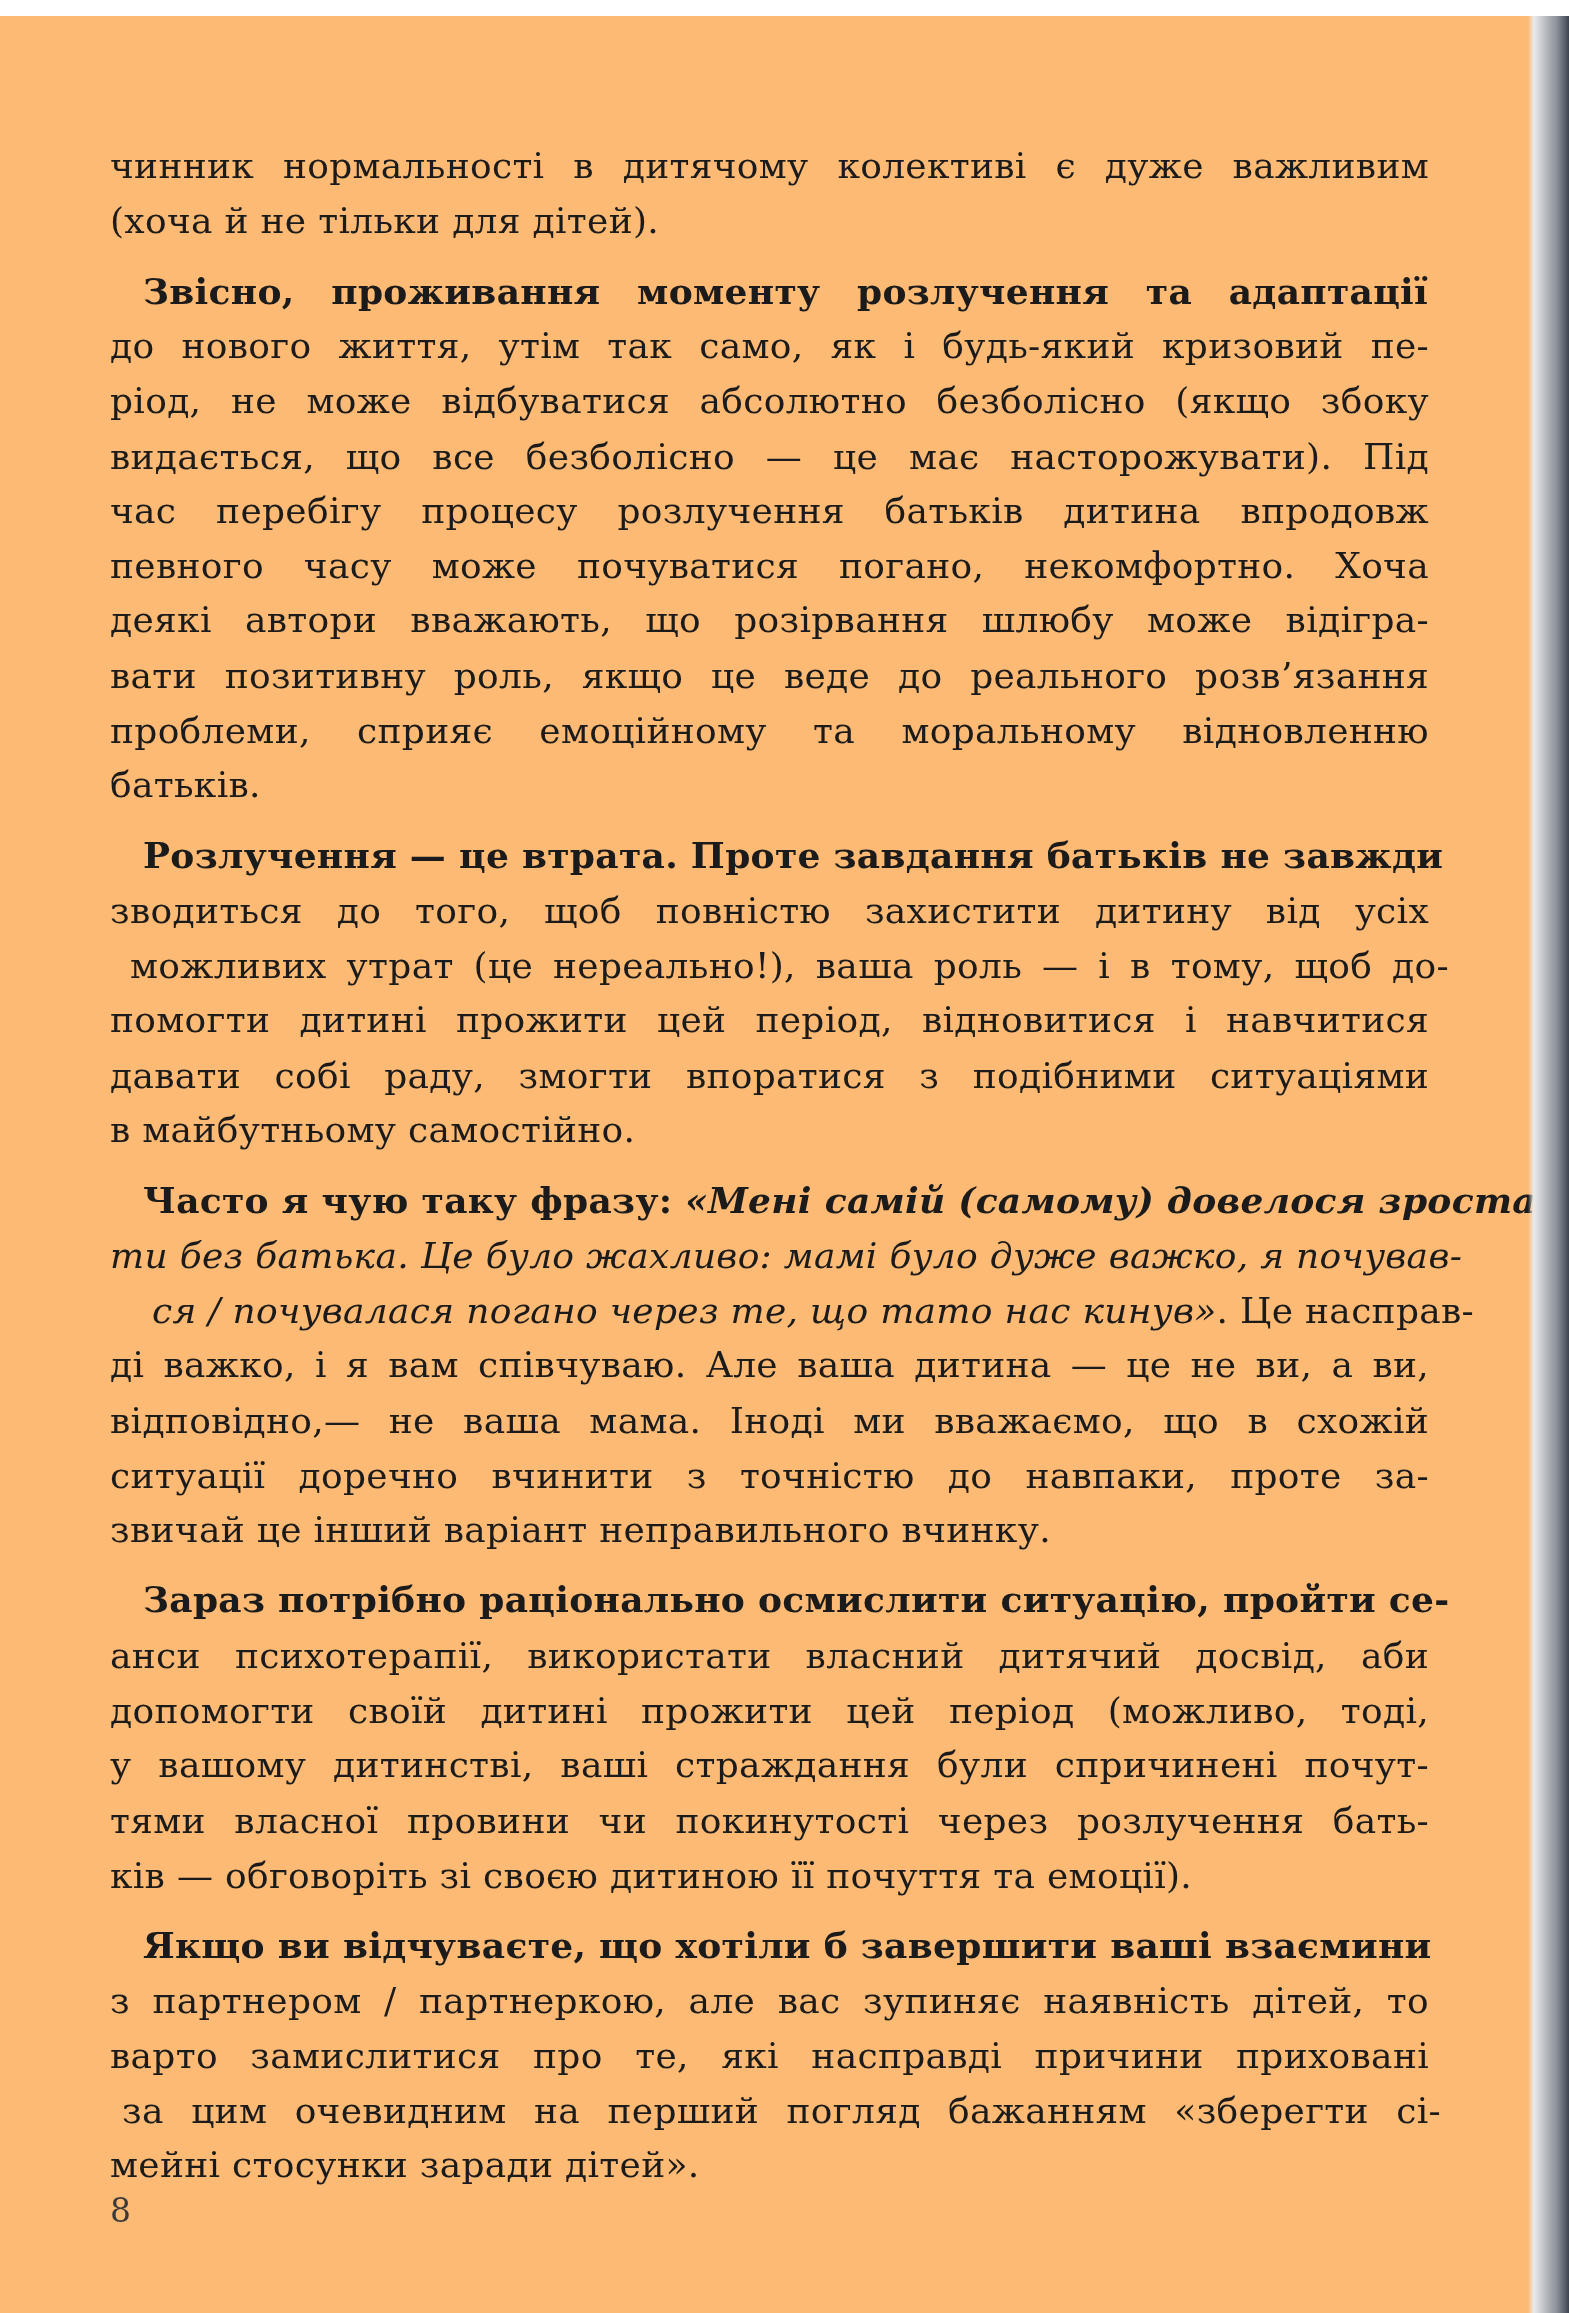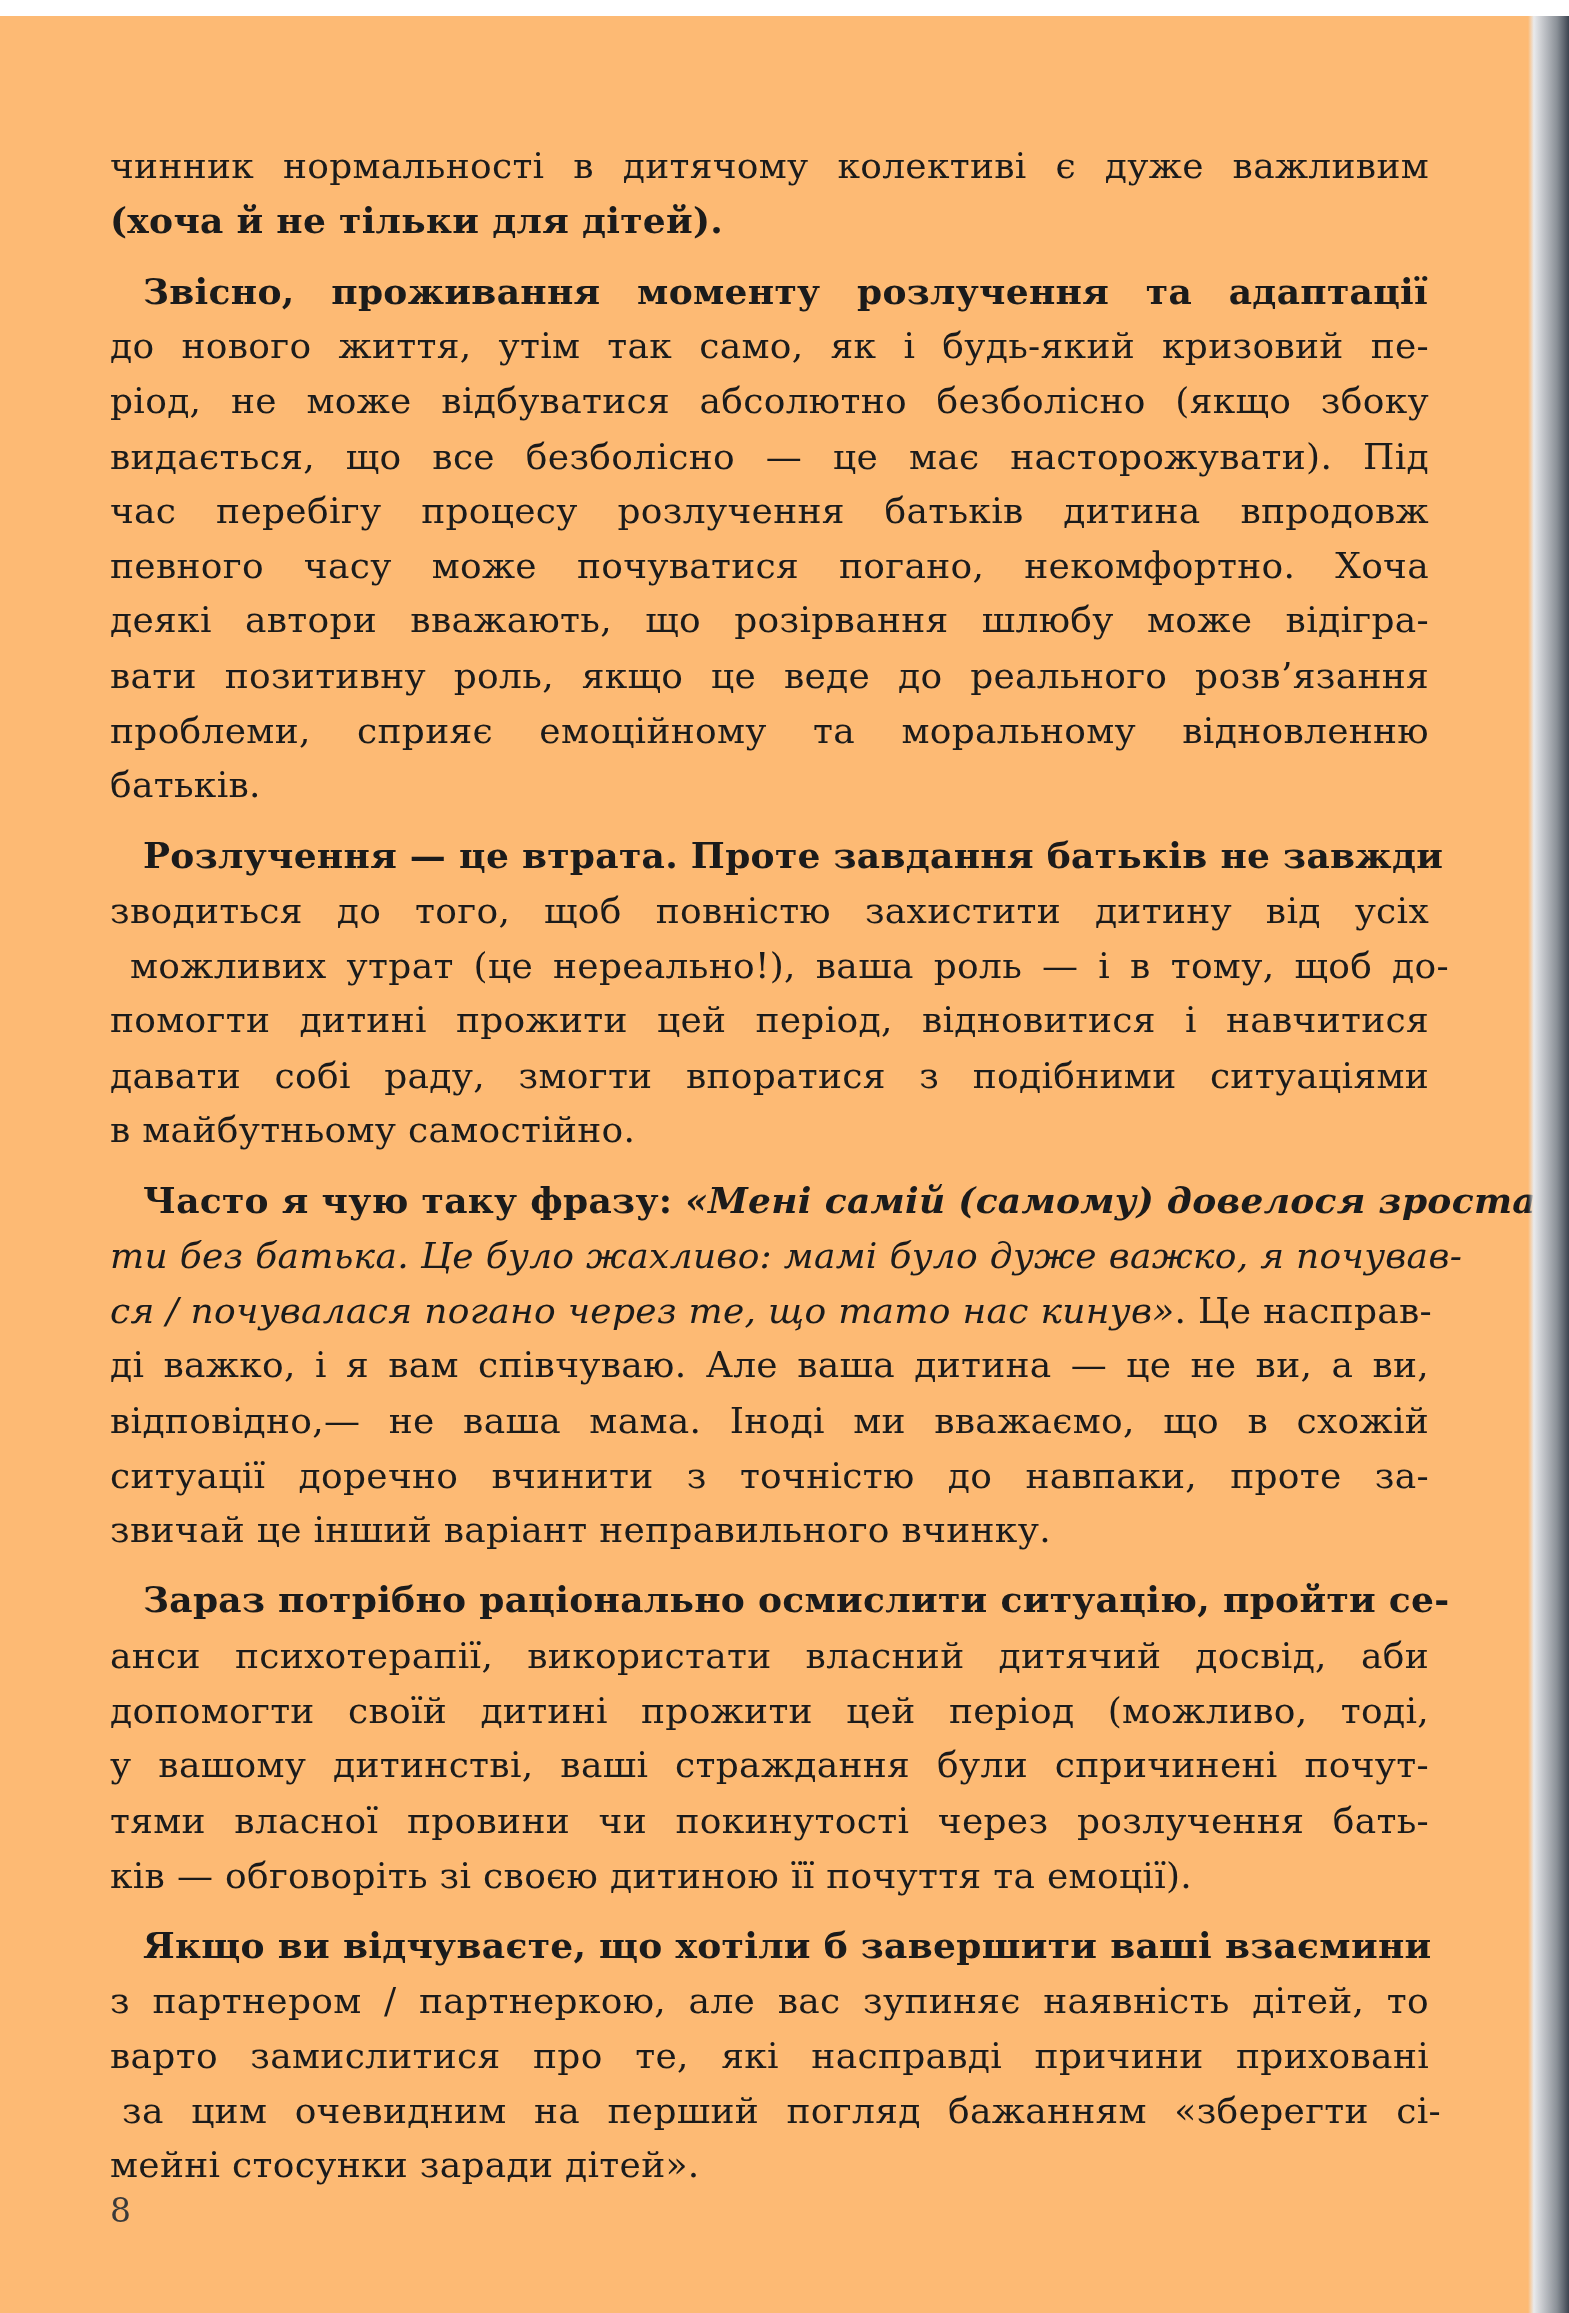--- a/index.html
+++ b/index.html
@@ -79,21 +79,21 @@
     color: #3a3a3a;
   }
 </style>
 </head>
 <body>
 
 <div class="page">
   <div class="text-block" id="text-block">
       <div>
         <div class="line" style="top: 122px;"><span>чинник нормальності в дитячому колективі є дуже важливим</span></div>
-        <div class="line last" style="top: 177px; font-weight: bold;"><span>(хоча й не тільки для дітей).</span></div>
+        <div class="line last" style="top: 177px;"><span>(хоча й не тільки для дітей).</span></div>
       </div>
       <div>
         <div class="line indent" style="top: 248px;"><span>Звісно, проживання моменту розлучення та адаптації</span></div>
         <div class="line" style="top: 302px;"><span>до нового життя, утім так само, як і будь-який кризовий пе-</span></div>
         <div class="line" style="top: 357px;"><span>ріод, не може відбуватися абсолютно безболісно (якщо збоку</span></div>
         <div class="line" style="top: 413px;"><span>видається, що все безболісно — це має насторожувати). Під</span></div>
         <div class="line" style="top: 467px;"><span>час перебігу процесу розлучення батьків дитина впродовж</span></div>
         <div class="line" style="top: 522px;"><span>певного часу може почуватися погано, некомфортно. Хоча</span></div>
         <div class="line" style="top: 576px;"><span>деякі автори вважають, що розірвання шлюбу може відігра-</span></div>
         <div class="line" style="top: 632px;"><span>вати позитивну роль, якщо це веде до реального розв’язання</span></div>
@@ -104,21 +104,21 @@
         <div class="line indent" style="top: 812px;"><span>Розлучення — це втрата. Проте завдання батьків не завжди</span></div>
         <div class="line" style="top: 867px;"><span>зводиться до того, щоб повністю захистити дитину від усіх</span></div>
         <div class="line" style="top: 922px; margin-left: 20px;"><span>можливих утрат (це нереально!), ваша роль — і в тому, щоб до-</span></div>
         <div class="line" style="top: 976px;"><span>помогти дитині прожити цей період, відновитися і навчитися</span></div>
         <div class="line" style="top: 1032px;"><span>давати собі раду, змогти впоратися з подібними ситуаціями</span></div>
         <div class="line last" style="top: 1086px;"><span>в майбутньому самостійно.</span></div>
       </div>
       <div>
         <div class="line indent" style="top: 1157px;"><span>Часто я чую таку фразу: </span><span class="it">«Мені самій (самому) довелося зроста-</span></div>
         <div class="line" style="top: 1212px;"><span class="it">ти без батька. Це було жахливо: мамі було дуже важко, я почував-</span></div>
-        <div class="line" style="top: 1267px;"><span class="it">ся / почувалася погано через те, що тато нас кинув»</span><span>. Це насправ-</span></div>
+        <div class="line" style="top: 1267px; margin-left: 42px;"><span class="it">ся / почувалася погано через те, що тато нас кинув»</span><span>. Це насправ-</span></div>
         <div class="line" style="top: 1321px;"><span>ді важко, і я вам співчуваю. Але ваша дитина — це не ви, а ви,</span></div>
         <div class="line" style="top: 1377px;"><span>відповідно,— не ваша мама. Іноді ми вважаємо, що в схожій</span></div>
         <div class="line" style="top: 1432px;"><span>ситуації доречно вчинити з точністю до навпаки, проте за-</span></div>
         <div class="line last" style="top: 1486px;"><span>звичай це інший варіант неправильного вчинку.</span></div>
       </div>
       <div>
         <div class="line indent" style="top: 1556px;"><span>Зараз потрібно раціонально осмислити ситуацію, пройти се-</span></div>
         <div class="line" style="top: 1612px;"><span>анси психотерапії, використати власний дитячий досвід, аби</span></div>
         <div class="line" style="top: 1667px;"><span>допомогти своїй дитині прожити цей період (можливо, тоді,</span></div>
         <div class="line" style="top: 1721px;"><span>у вашому дитинстві, ваші страждання були спричинені почут-</span></div>

